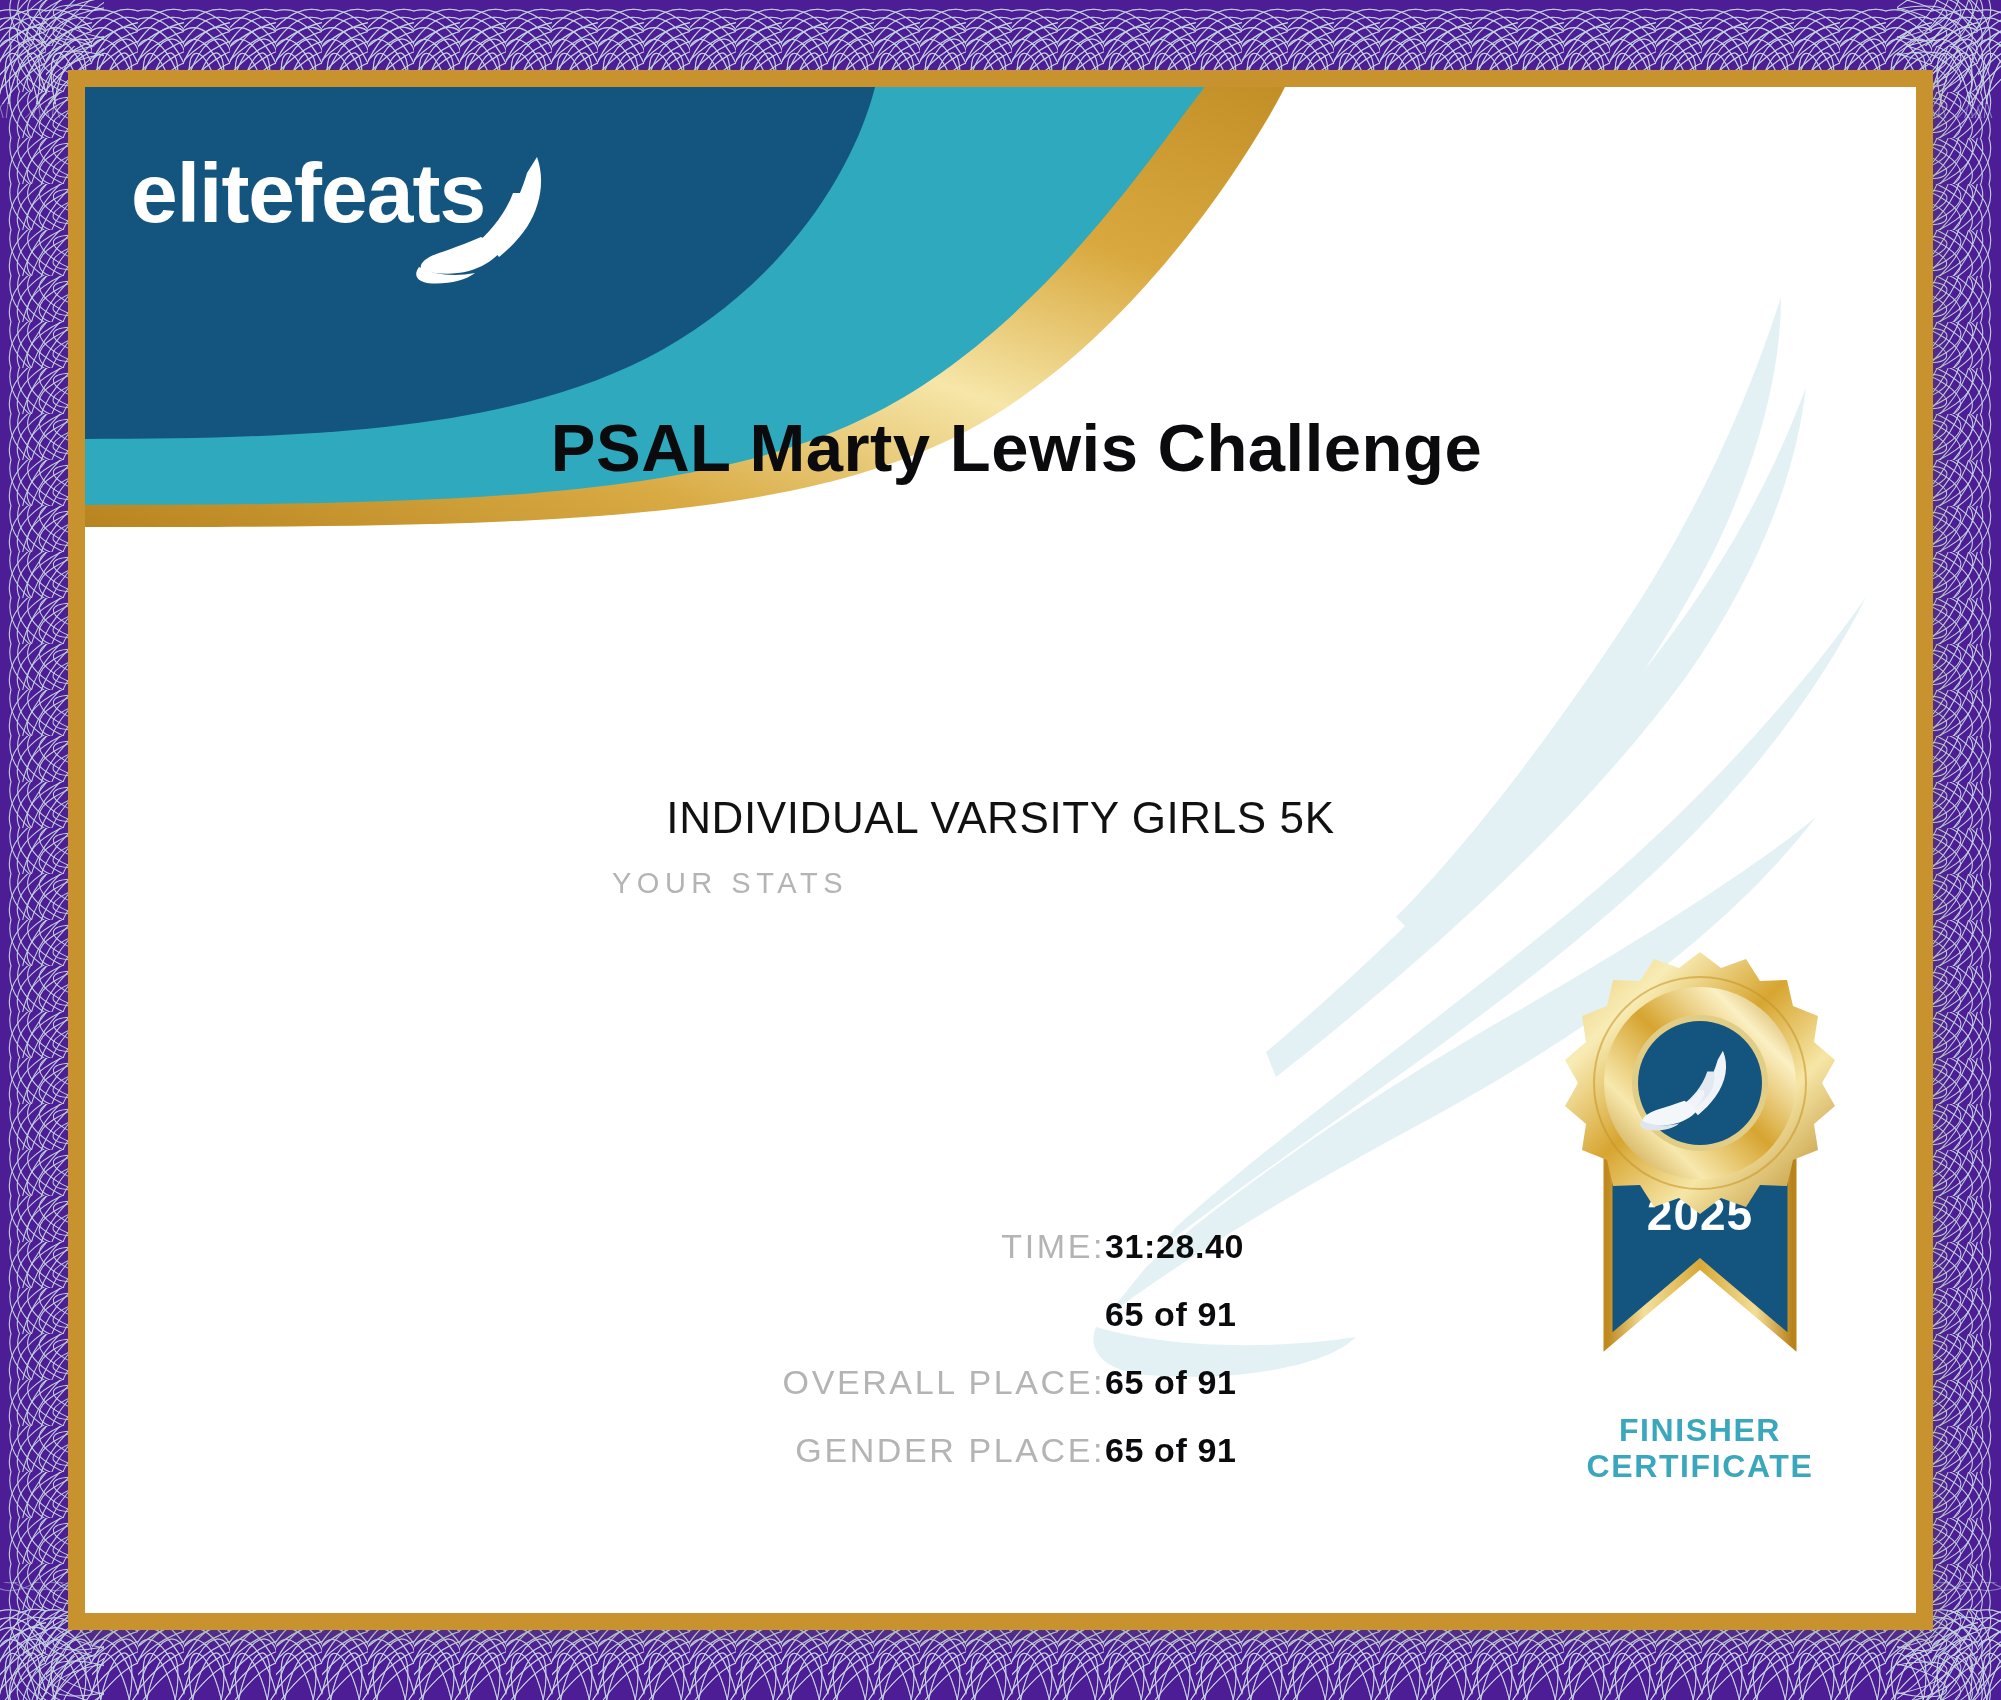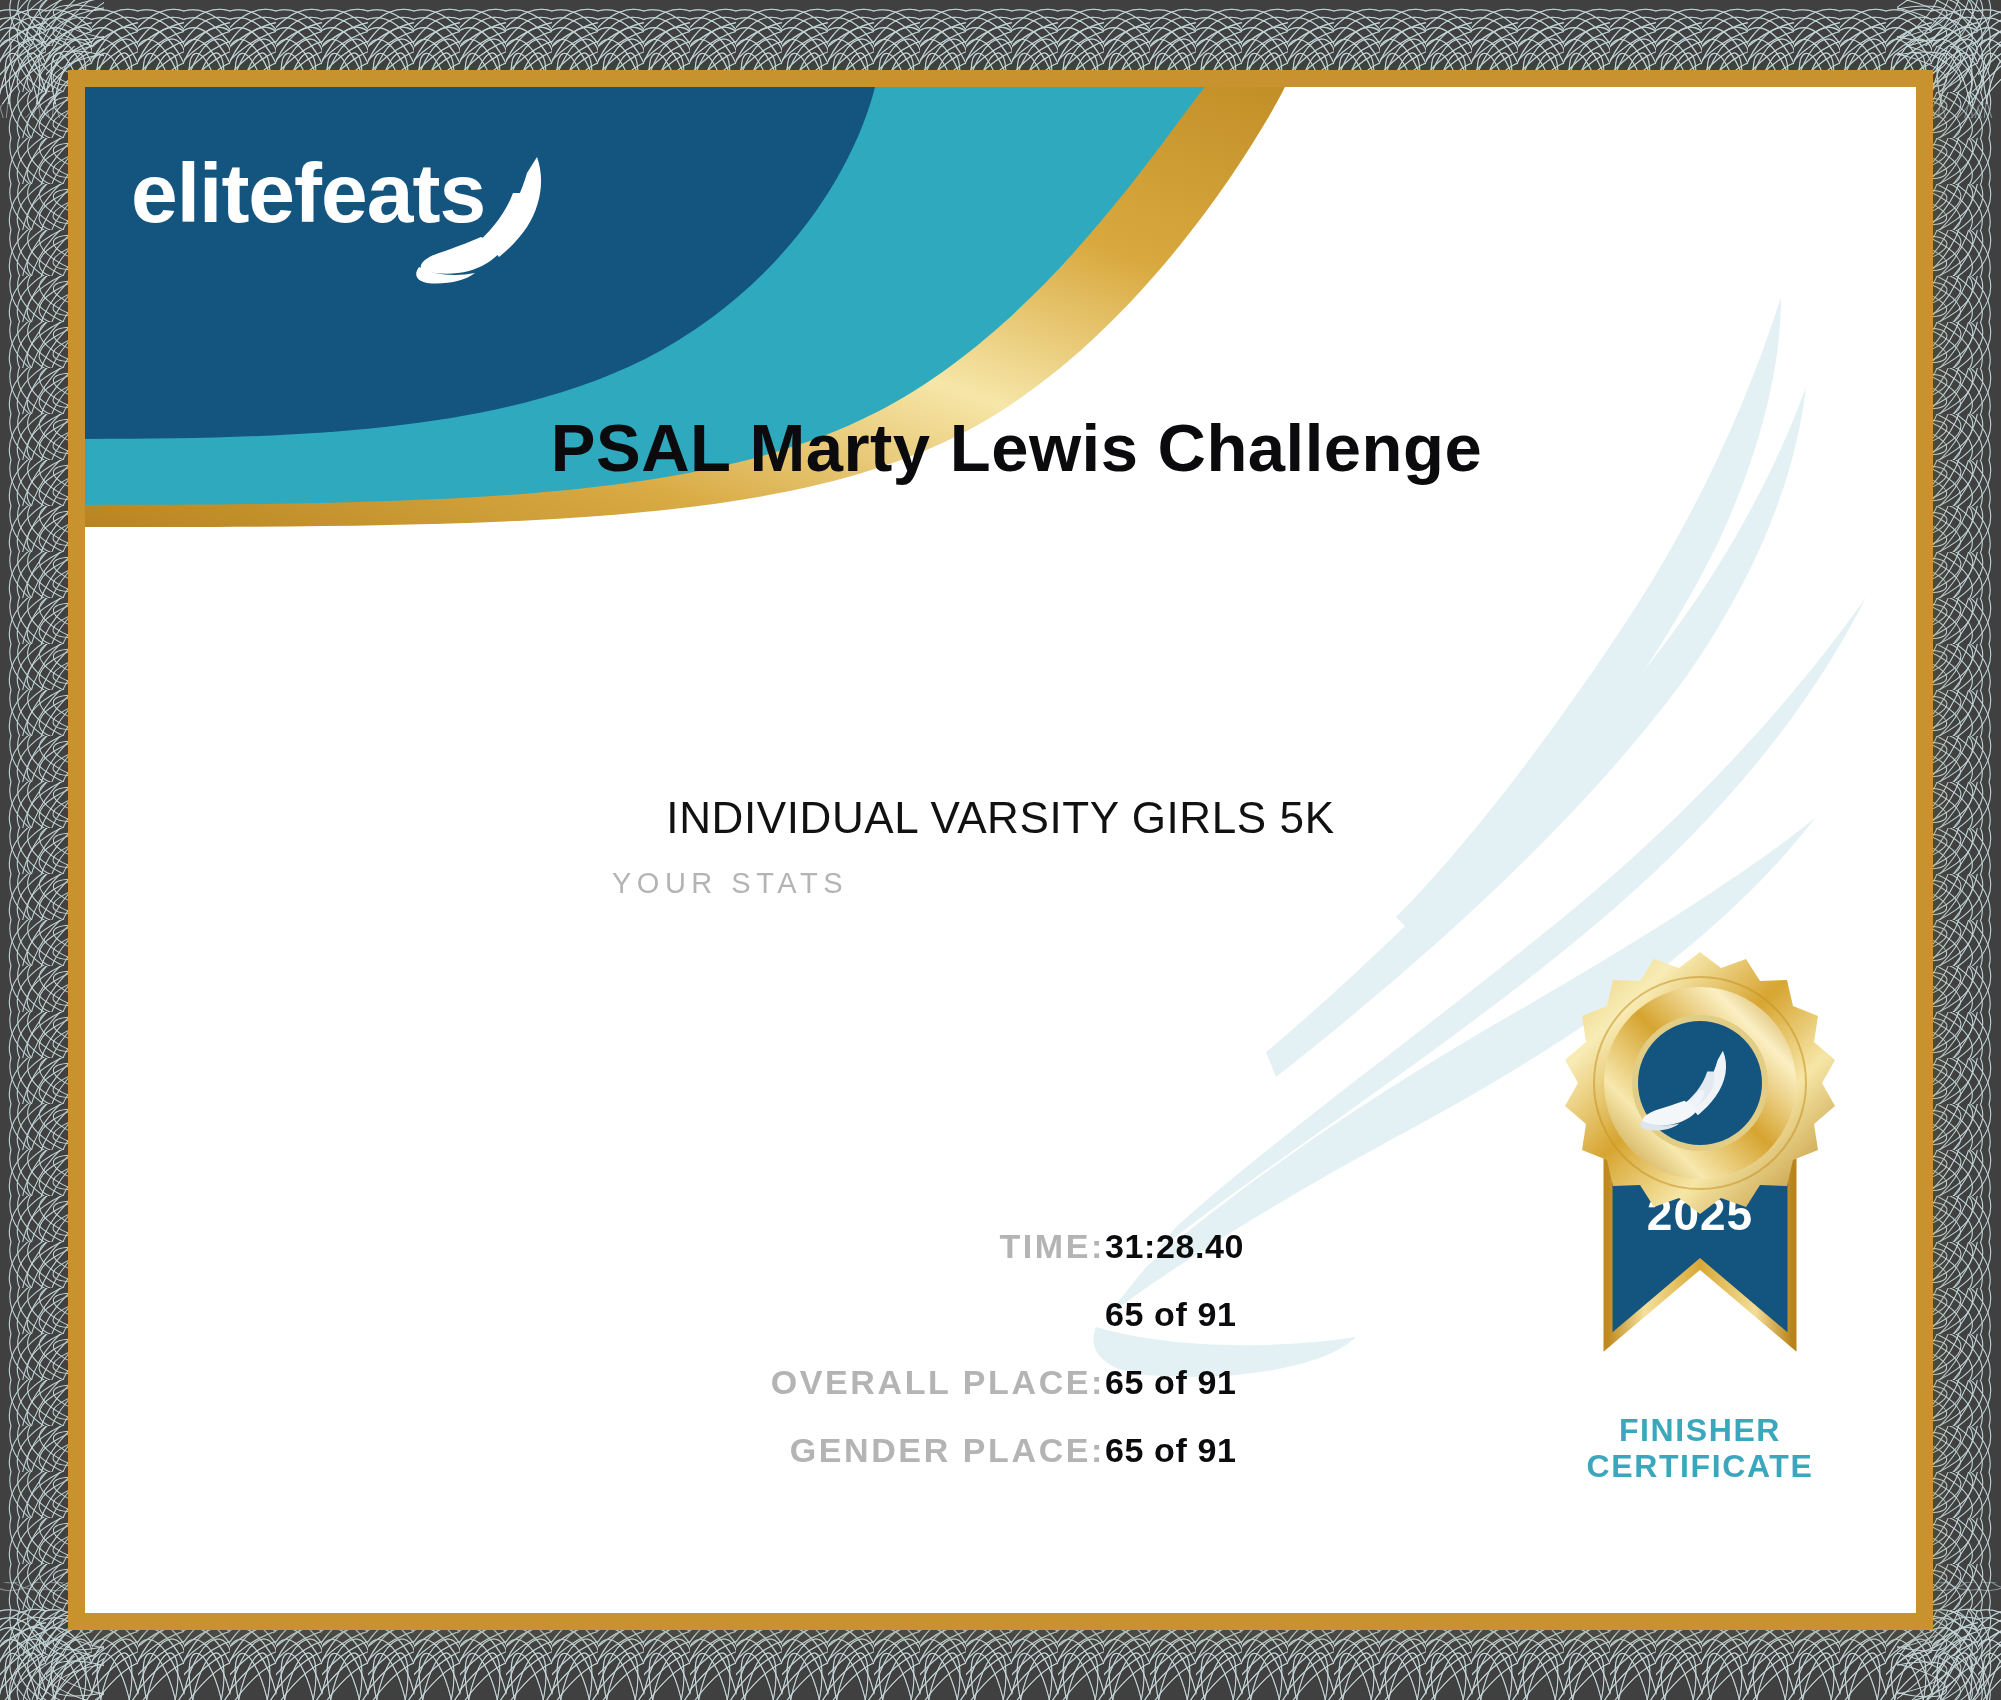--- a/index.html
+++ b/index.html
@@ -4,21 +4,21 @@
 <style>
   html,body{margin:0;padding:0;}
   body{
     width:2001px;height:1700px;
     background:#ffffff;
     font-family:"Liberation Sans", sans-serif;
     overflow:hidden;
   }
 
   
-  #page{position:relative;width:2001px;height:1700px;background:#404040;overflow:hidden;}
+  #page{position:relative;width:2001px;height:1700px;background:#4c1d95;overflow:hidden;}
 
   #guilloche{position:absolute;inset:0;opacity:.9;}
 
   
   #cert-frame{
     position:absolute;left:68px;top:70px;width:1865px;height:1560px;
     background:#ffffff;
     border:17px solid #c8932f;
     box-sizing:border-box;
     box-shadow:6px 8px 18px rgba(120,110,80,.28);
@@ -62,21 +62,21 @@
     letter-spacing:.6px;
   }
 
   
   #stats{position:absolute;left:0;top:1140px;width:1185px;}
   .stat-row{
     display:flex;align-items:baseline;justify-content:flex-end;
     margin-bottom:29px;
   }
   .stat-label{
-    color:#b4b4b4;font-size:34px;letter-spacing:2.6px;font-weight:700;
+    color:#b4b4b4;font-size:34px;letter-spacing:2.6px;font-weight:400;
   }
   .stat-value{
     color:#0b0b0d;font-size:34px;font-weight:bold;letter-spacing:.6px;
     min-width:165px;text-align:left;
   }
 
   
   #medal{position:absolute;left:1465px;top:855px;width:300px;height:480px;}
   #medal-caption{
     position:absolute;left:1445px;top:1325px;width:340px;text-align:center;

